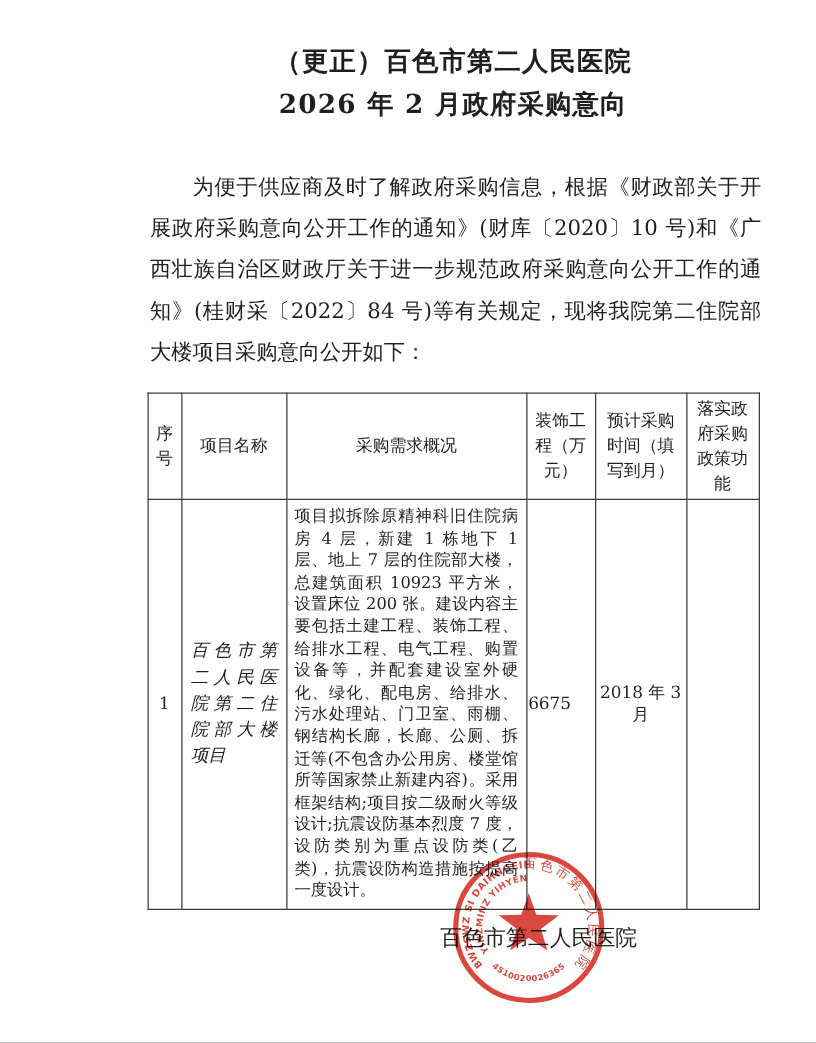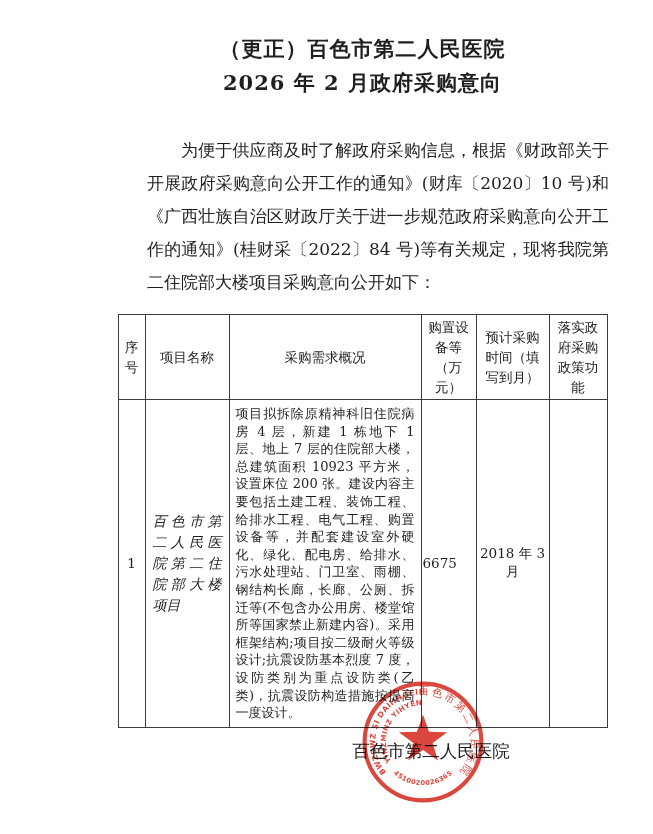--- a/index.html
+++ b/index.html
@@ -4,21 +4,21 @@
 <style>
   html,body { margin:0; padding:0; background:#888; }
   .page {
     position:relative; width:653px; height:834px; margin:0 auto;
     background:#ffffff; overflow:hidden;
     font-family:"DejaVu Serif","Liberation Serif",serif; color:#1f1f1f;padding-left:36px;
   }
   .title { padding-top:18px; text-align:center; font-size:21px; font-weight:bold;
            line-height:34px; letter-spacing:1px; }
   .title span { display:block; }
-  .para { margin:0 80px 0 111px; font-size:17px; line-height:33px;
+  .para { margin:0 80px 0 84px; font-size:17px; line-height:33px;
           text-align:justify; text-indent:2em; }
   .intro { margin-top:34px; }
   .closing { margin-top:13px; }
 
   table.ptable { border-collapse:collapse; table-layout:fixed; width:489px;
                  margin:15px auto 0; }
   .ptable th, .ptable td { border:1px solid #3c3c3c; overflow:hidden; }
   .ptable thead tr { height:74px; }
   .ptable tbody tr { height:253px; }
   .ptable th { font-size:13.5px; font-weight:normal; line-height:20px;
@@ -65,21 +65,21 @@
         <col style="width:192px">
       <col style="width:55px">
         <col style="width:73px">
         <col style="width:58px">
     </colgroup>
     <thead>
       <tr>
         <th>序号</th>
         <th>项目名称</th>
         <th>采购需求概况</th>
-        <th>购置设备等（万元）</th>
+        <th>装饰工程（万元）</th>
         <th>预计采购时间（填写到月）</th>
         <th>落实政府采购政策功能</th>
       </tr>
     </thead>
     <tbody>
       <tr>
         <td class="c-seq">1</td>
         <td class="c-name">百色市第二人民医院第二住院部大楼项目</td>
         <td class="c-summary">项目拟拆除原精神科旧住院病房 4 层，新建 1 栋地下 1 层、地上 7 层的住院部大楼，总建筑面积 10923 平方米，设置床位 200 张。建设内容主要包括土建工程、装饰工程、给排水工程、电气工程、购置设备等，并配套建设室外硬化、绿化、配电房、给排水、污水处理站、门卫室、雨棚、钢结构长廊，长廊、公厕、拆迁等(不包含办公用房、楼堂馆所等国家禁止新建内容)。采用框架结构;项目按二级耐火等级设计;抗震设防基本烈度 7 度，设防类别为重点设防类(乙类)，抗震设防构造措施按提高一度设计。</td>
         <td class="c-budget">6675</td>

